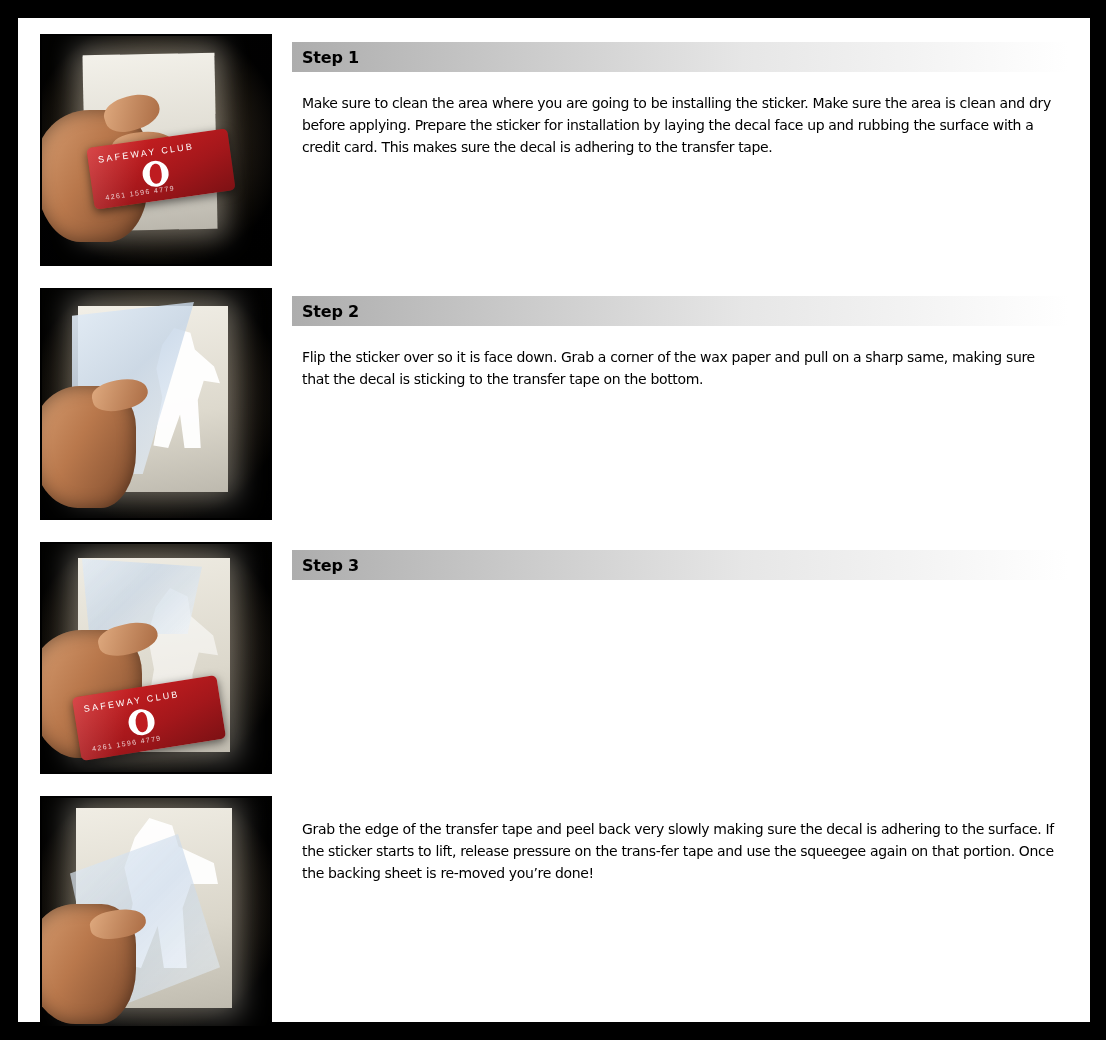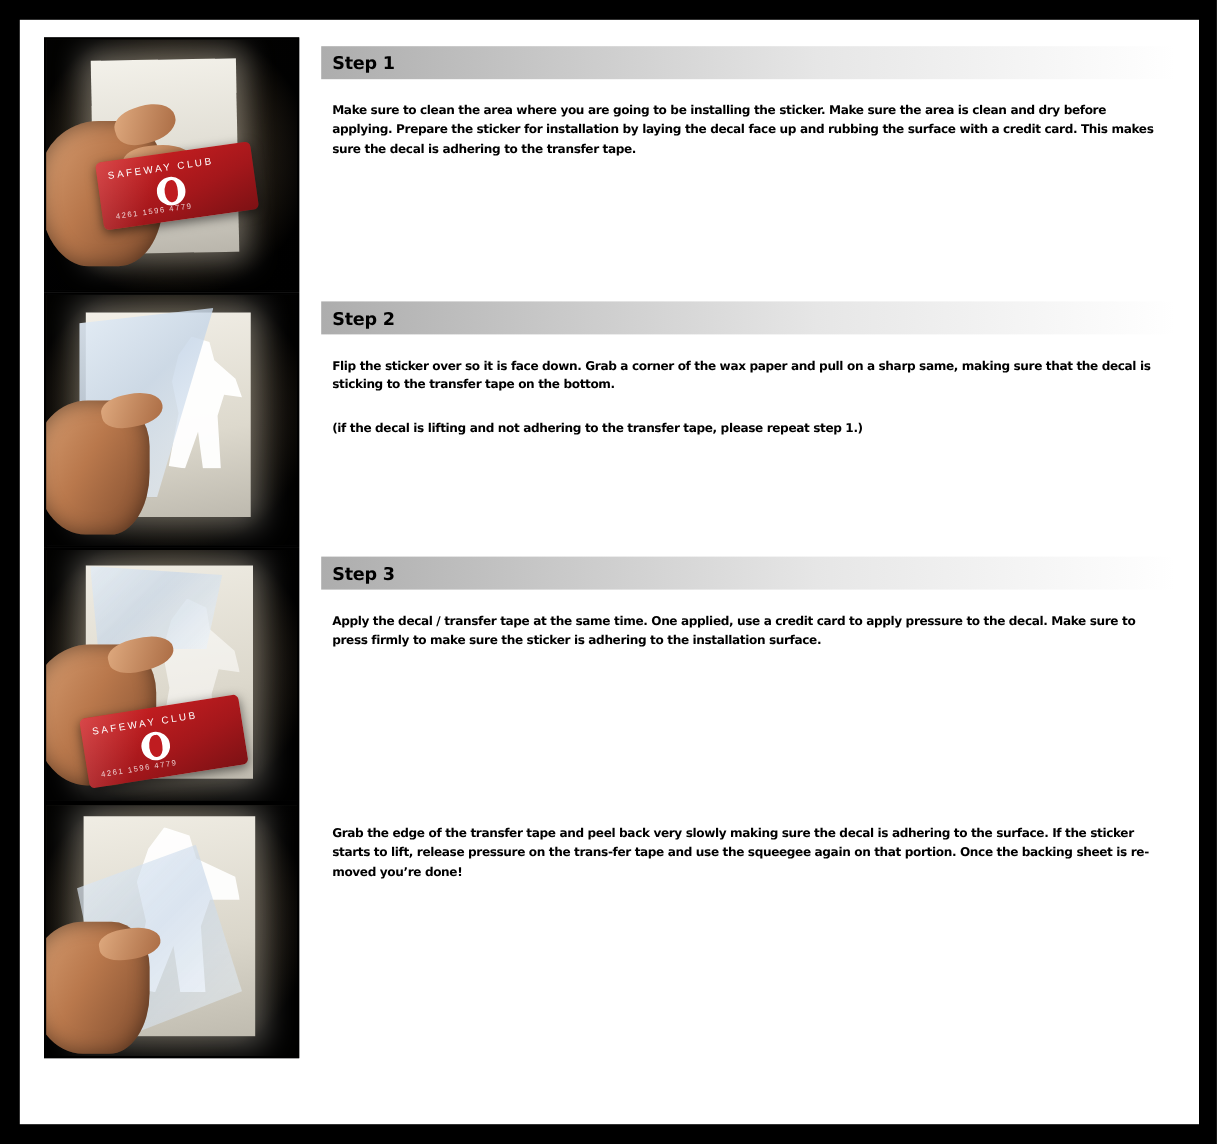--- a/index.html
+++ b/index.html
@@ -25,20 +25,21 @@
     position: relative;
     width: 100%;
     height: 100%;
     background: #ffffff;
     box-sizing: border-box;
     padding: 16px 22px 16px 22px;
   }
   .steps {
     display: flex;
     flex-direction: column;
+    gap: 22px;
   }
   .step-row {
     display: flex;
     align-items: flex-start;
     gap: 20px;
   }
   
   .photo {
     position: relative;
     width: 228px;
@@ -200,22 +201,22 @@
   }
   .step-header .title {
     font-family: "DejaVu Sans", sans-serif;
     font-weight: bold;
     font-size: 16px;
     color: #000;
     letter-spacing: -0.2px;
   }
   .body-text {
     font-family: "DejaVu Sans", sans-serif;
-    font-weight: bold;
-    font-size: 11px;
+    font-weight: normal;
+    font-size: 14px;
     line-height: 1.58;
     color: #000;
     letter-spacing: -0.35px;
     padding-left: 10px;
     padding-right: 6px;
   }
   .body-text + .body-text { margin-top: 22px; }
 </style>
 </head>
 <body>
@@ -253,21 +254,20 @@
           <div class="silhouette"></div>
           <div class="film"></div>
           <div class="hand"></div>
           <div class="finger f1"></div>
         </div>
         <div class="text-col">
           <div class="step-header">
             <span class="title">Step 2</span>
           </div>
           <p class="body-text">Flip the sticker over so it is face down.  Grab a corner of the wax paper and pull on a sharp same, making sure that the decal is sticking to the transfer tape on the bottom.</p>
-          <p class="body-text">(if the decal is lifting and not adhering to the transfer tape, please repeat step 1.)</p>
         </div>
       </div>
 
       <div class="step-row">
         <div class="photo p3">
           <div class="photo-inner"></div>
           <div class="decal-sheet"></div>
           <div class="silhouette"></div>
           <div class="film"></div>
           <div class="hand"></div>
@@ -276,21 +276,20 @@
             <span class="card-label">SAFEWAY CLUB</span>
             <span class="card-logo"></span>
             <span class="card-num">4261 1596 4779</span>
             <span class="glare"></span>
           </div>
         </div>
         <div class="text-col">
           <div class="step-header">
             <span class="title">Step 3</span>
           </div>
-          <p class="body-text">Apply the decal / transfer tape at the same time.  One applied, use a credit card to apply pressure to the decal.  Make sure to press firmly to make sure the sticker is adhering to the installation surface.</p>
         </div>
       </div>
 
       <div class="step-row">
         <div class="photo p4">
           <div class="photo-inner"></div>
           <div class="decal-sheet"></div>
           <div class="silhouette"></div>
           <div class="film"></div>
           <div class="hand"></div>

